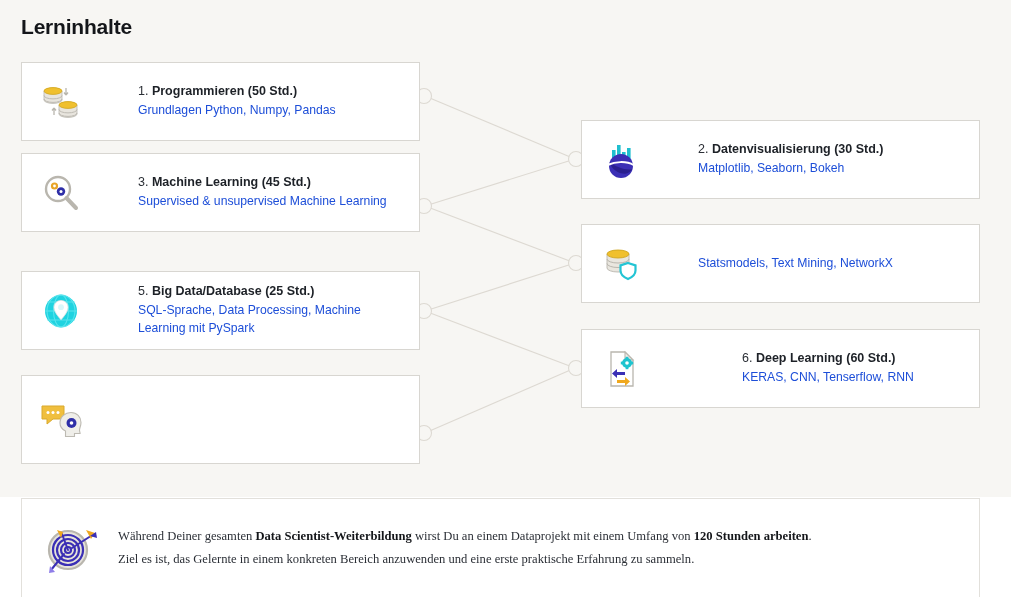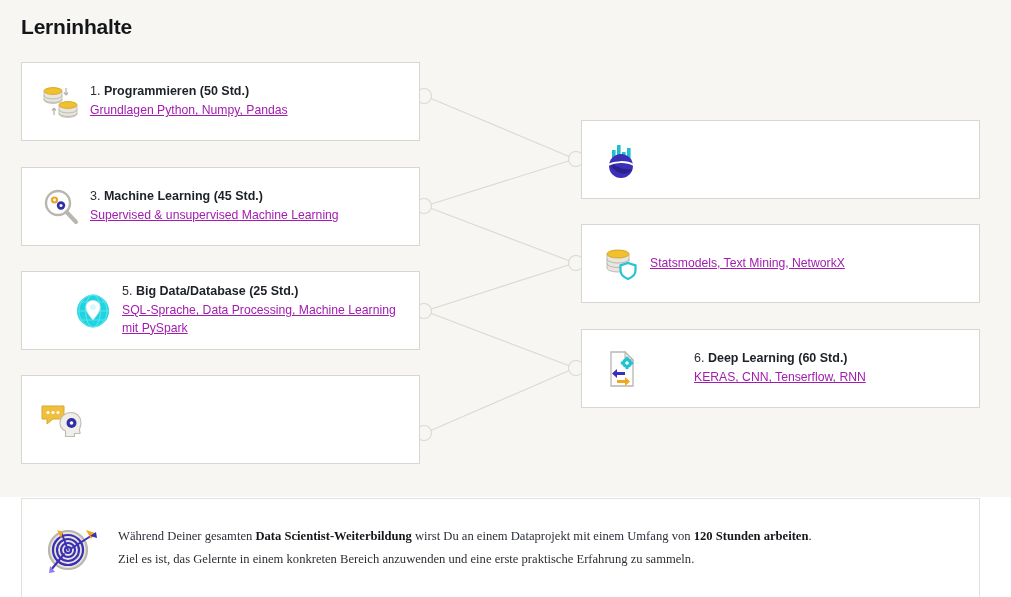--- a/index.html
+++ b/index.html
@@ -32,35 +32,35 @@
     background: #ffffff;
     border: 1px solid #d8d6d1;
     display: flex;
     align-items: center;
   }
   .card .icon-wrap {
     width: 66px; min-width: 66px;
     display: flex; align-items: center; justify-content: center;
     padding-left: 12px;
   }
-  .card .txt { padding-right: 14px; padding-left: 2px; }
+  .card .txt { padding-right: 14px; padding-left: 2px; margin-left: 48px; }
   .card .c-title {
     font-size: 12.5px; color: #2b2f36; line-height: 1.35; margin-bottom: 2px;
   }
   .card .c-title b { font-weight: 700; color: #1d2127; }
   .card .c-sub {
-    font-size: 12.2px; color: #a21caf; line-height: 1.45; text-decoration: underline;
+    font-size: 12.2px; color: #1d4ed8; line-height: 1.45;
   }
 
   .left-col .card { left: 21px; width: 399px; }
   .right-col .card { left: 581px; width: 399px; }
 
   #card1 { top: 62px;  height: 79px; }
-  #card3 { top: 167px; height: 79px; }
-  #card5 { top: 271px; height: 79px; padding-left: 32px; }
+  #card3 { top: 153px; height: 79px; }
+  #card5 { top: 271px; height: 79px; }
   #card7 { top: 375px; height: 89px; }
 
   #card2 { top: 120px; height: 79px; }
   #card4 { top: 224px; height: 79px; }
   #card6 { top: 329px; height: 79px; gap: 44px; }
 
   
   .banner {
     position: absolute; left: 21px; top: 498px; width: 959px; height: 99px;
     background: #ffffff; border: 1px solid #e2e0db; border-bottom: none;
@@ -213,20 +213,27 @@
           <g fill="#1fbfcf">
             <rect x="10" y="10" width="3.6" height="13"></rect>
             <rect x="15" y="5" width="3.6" height="18"></rect>
             <rect x="20" y="12" width="3.6" height="11"></rect>
             <rect x="25" y="8" width="3.6" height="15"></rect>
           </g>
           <circle cx="19" cy="26" r="12" fill="#3b2fb5"></circle>
           <path d="M7.6 22 c6 5 16 8.5 22.8 7.2 c-1.6 2.2 -4.3 4 -7.3 4.6 c-7 -0.2 -13.6 -4.4 -15.5 -11.8 z" fill="#2a1f8f"></path>
           <path d="M7 24.5 c5 -2.5 17 -4 24.5 0.5" fill="none" stroke="#ffffff" stroke-width="2" stroke-linecap="round"></path>
         </svg>
+      </div>
+      <div class="txt">
+        <div class="c-title">
+          <span>2.</span>
+          <b>Datenvisualisierung (30 Std.)</b>
+        </div>
+        <div class="c-sub">Matplotlib, Seaborn, Bokeh</div>
       </div>
     </div>
 
     <div class="card" id="card4">
       <div class="icon-wrap">
         <svg width="38" height="38" viewBox="0 0 38 38">
           <ellipse cx="16" cy="9" rx="11" ry="4" fill="#f0c02e"></ellipse>
           <path d="M5 9 v14 a11 4 0 0 0 22 0 V9" fill="#e9e6df" stroke="#b9b6ae" stroke-width="0.9"></path>
           <ellipse cx="16" cy="9" rx="11" ry="4" fill="#f0c02e" stroke="#cfa623" stroke-width="0.9"></ellipse>
           <path d="M5 14 a11 4 0 0 0 22 0" fill="none" stroke="#b9b6ae" stroke-width="1"></path>

